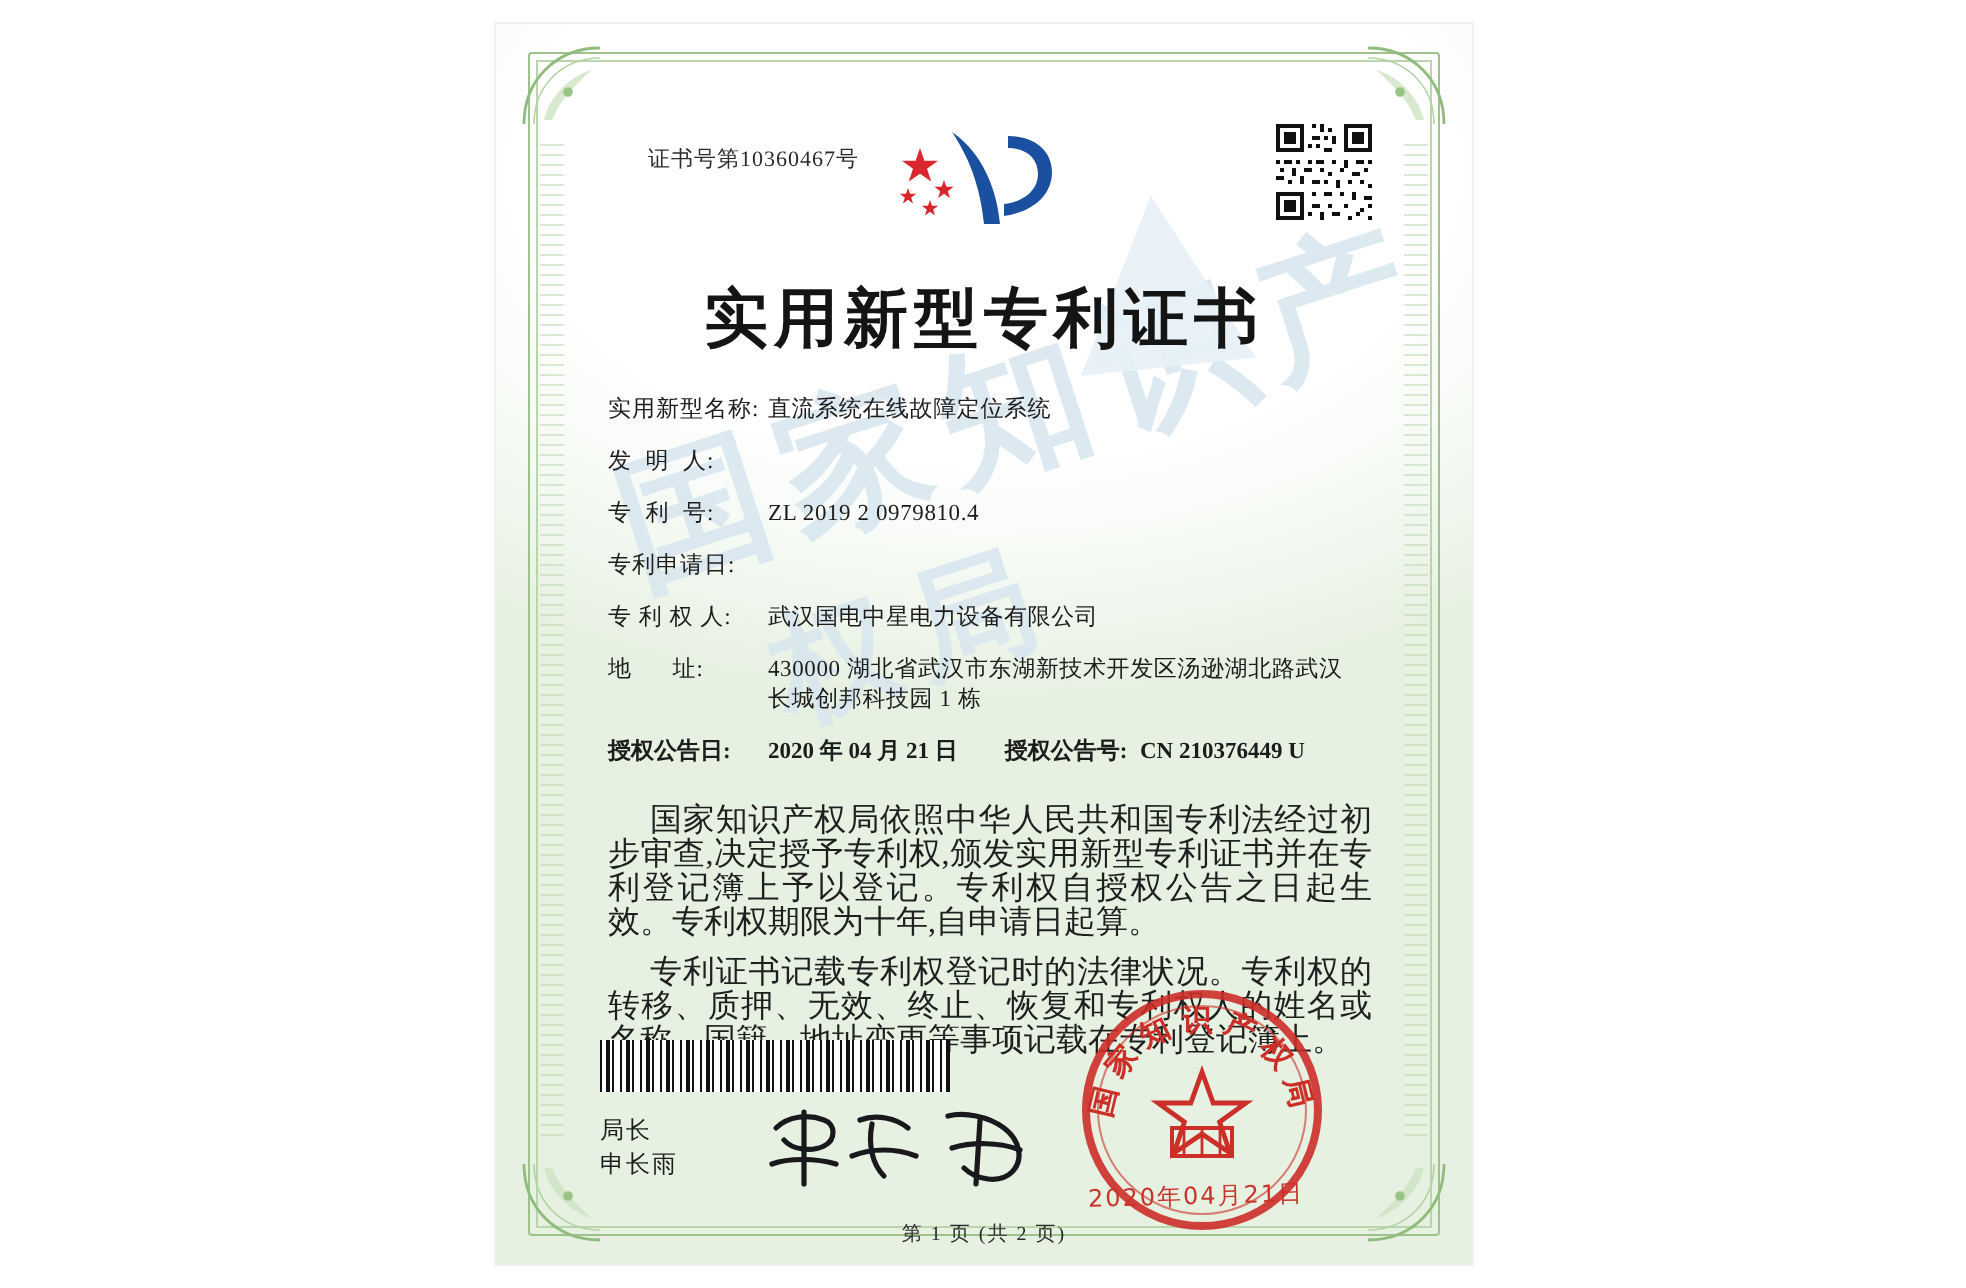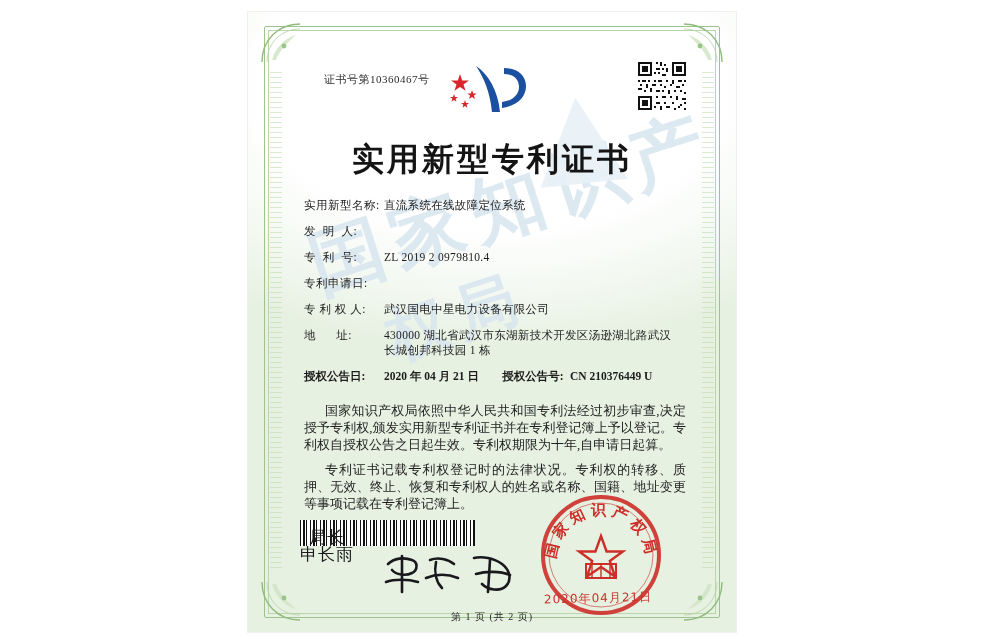--- a/index.html
+++ b/index.html
@@ -188,21 +188,21 @@
   .inline-pair .p-val { flex: 0 0 112px; }
   .inline-pair .p-label2 { flex: 0 0 74px; text-align: center; }
   .inline-pair .p-val2 { flex: 1; }
 
   
   .body-text {
     position: absolute;
     left: 56px;
     top: 390px;
     width: 382px;
-    font-size: 13px;
+    font-size: 16px;
     line-height: 17px;
     color: #1f1f1f;
     text-align: justify;
   }
   .body-text p {
     margin: 0 0 8px 0;
     text-indent: 21px;
   }
 
   
@@ -217,26 +217,25 @@
       #111 0px, #111 1px, #fff 1px, #fff 3px,
       #111 3px, #111 5px, #fff 5px, #fff 6px,
       #111 6px, #111 7px, #fff 7px, #fff 10px
     );
   }
 
   
   .sig-label {
     position: absolute;
     left: 52px;
-    top: 517px;
-    font-size: 17px;
+    top: 545px;
+    font-size: 12px;
     line-height: 17px;
     color: #1c1c1c;
     letter-spacing: 1px;
-    text-align: center;
   }
   .signature {
     position: absolute;
     left: 130px;
     top: 536px;
     width: 150px;
     height: 52px;
   }
 
   

